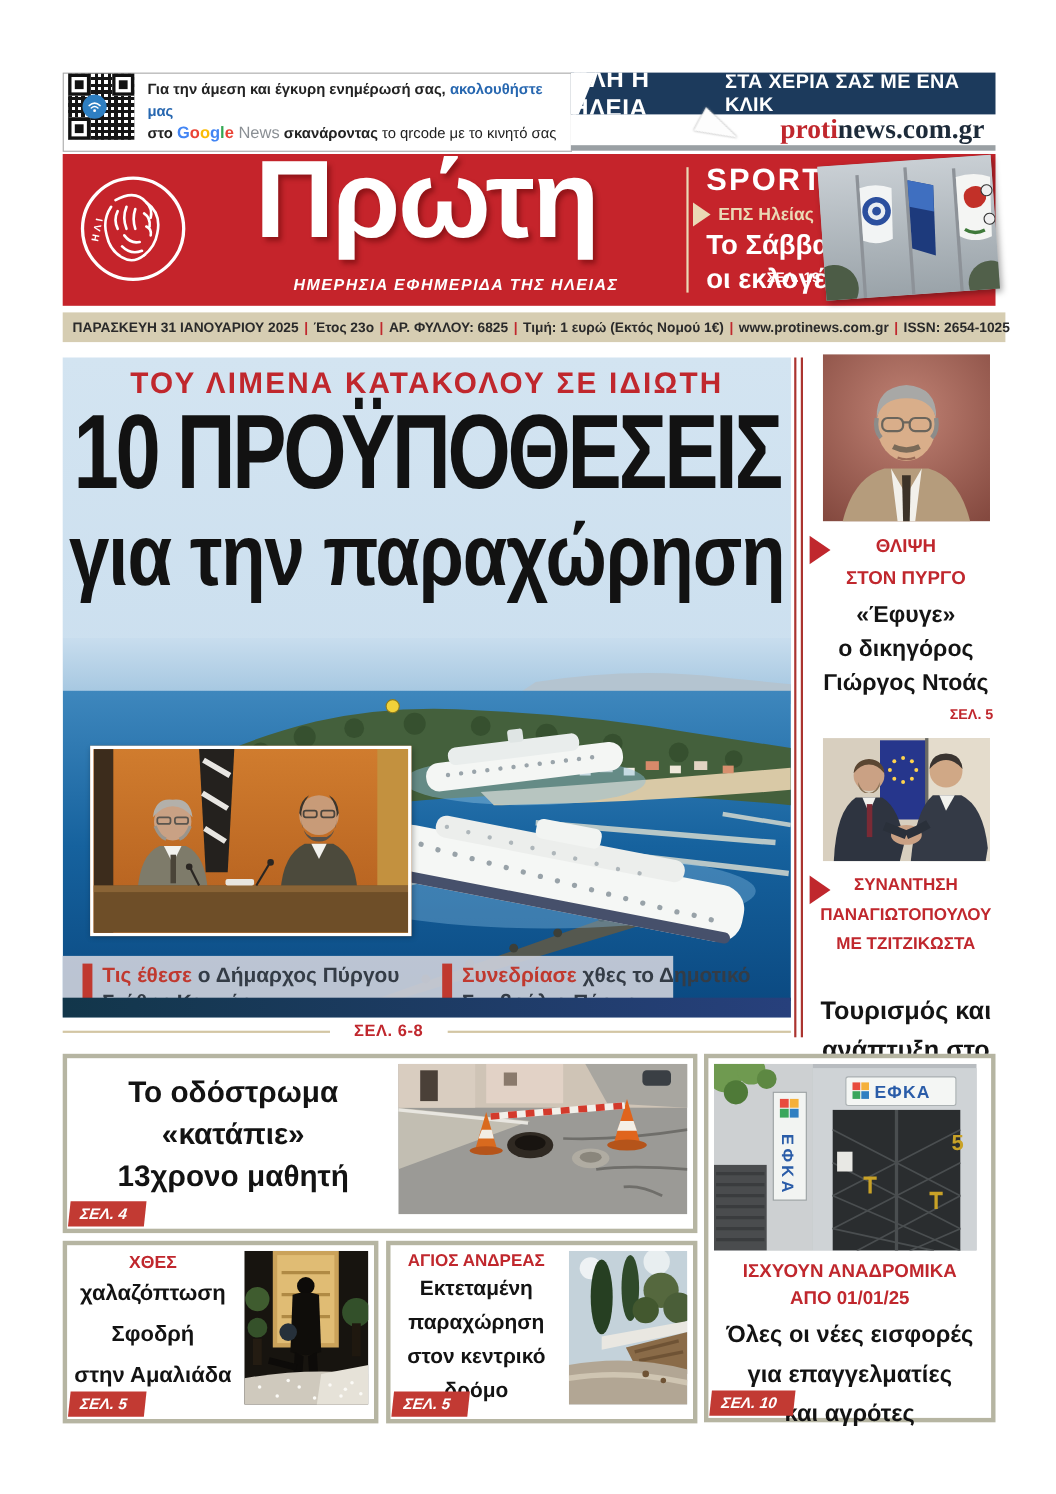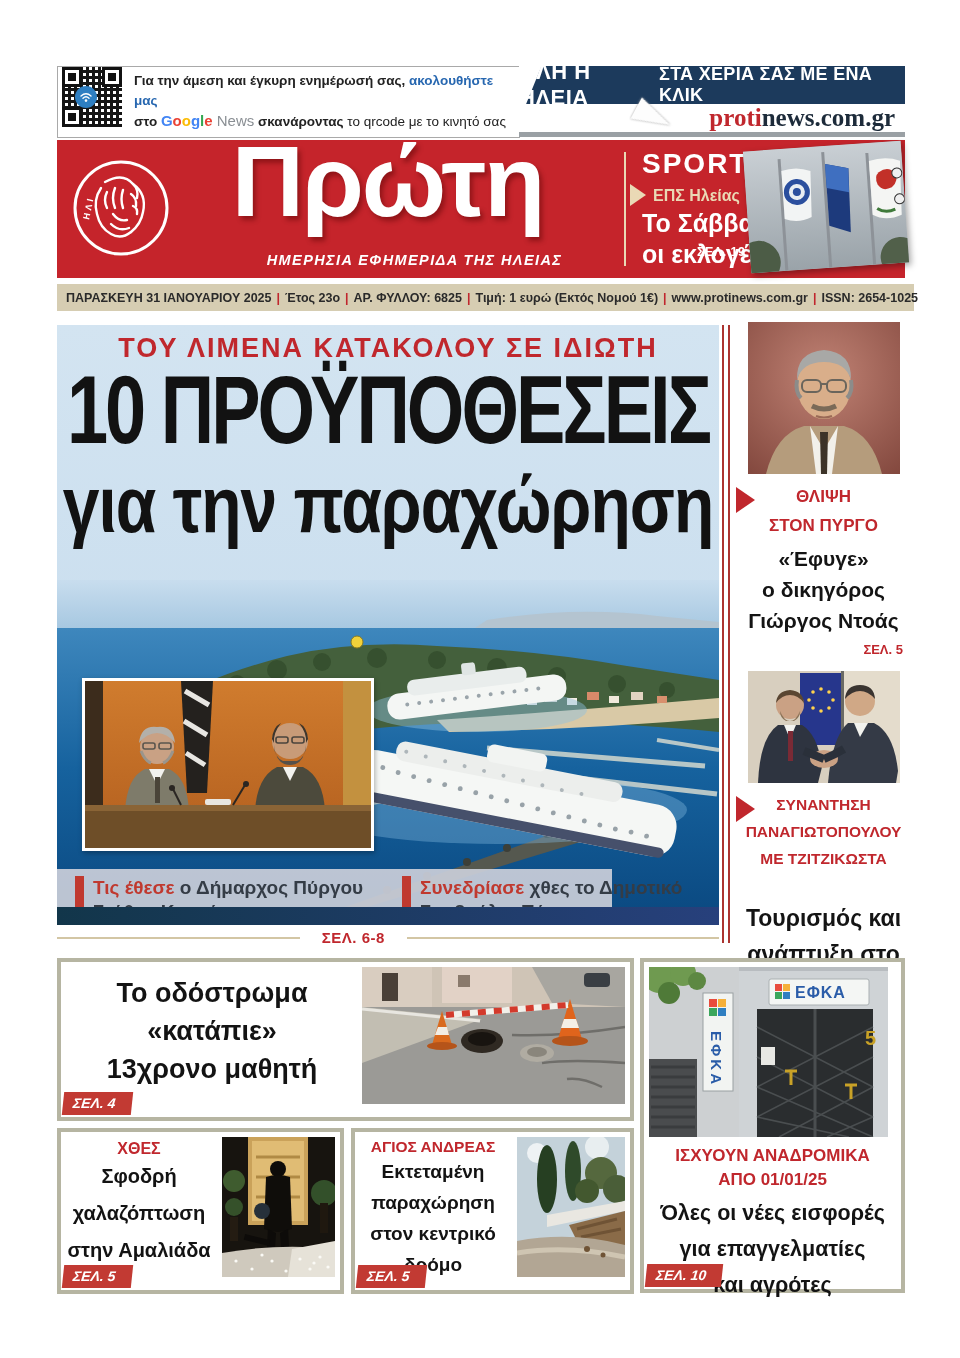--- a/index.html
+++ b/index.html
@@ -584,22 +584,22 @@
       <div>για επαγγελματίες</div>
       <div>και αγρότες</div>
     </div>
     <span class="badge">ΣΕΛ. 10</span>
   </div>
 
   <div class="box box-hail">
     <div class="hail-text">
       <div class="kicker-red">ΧΘΕΣ</div>
       <div class="hl-black">
+        <div>χαλαζόπτωση</div>
         <div>Σφοδρή</div>
-        <div>χαλαζόπτωση</div>
         <div>στην Αμαλιάδα</div>
       </div>
     </div>
     <div class="hail-photo">
       <svg width="113" height="140" viewBox="0 0 113 140">
         <rect width="113" height="140" fill="#17140f"></rect>
         <rect x="26" y="0" width="60" height="88" fill="#caa25a"></rect>
         <rect x="30" y="4" width="52" height="80" fill="#e0bc74"></rect>
         <path d="M34 20 H78 M34 40 H78 M34 60 H78" stroke="#b08a44" stroke-width="3"></path>
         <circle cx="12" cy="44" r="11" fill="#3f5c2f"></circle>

